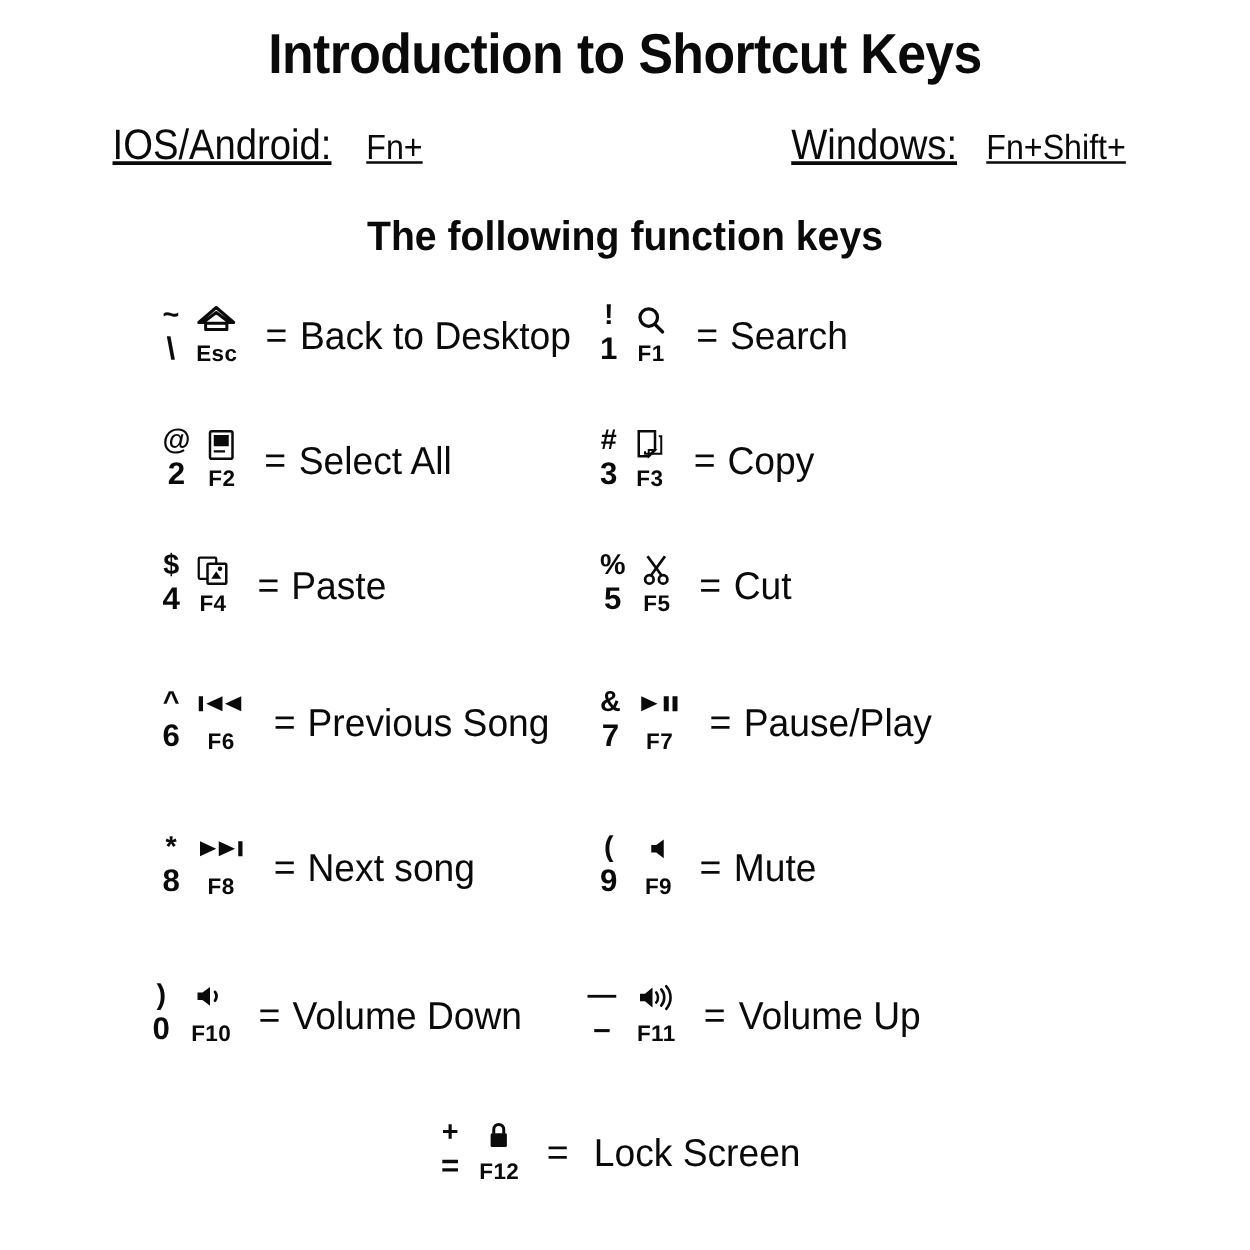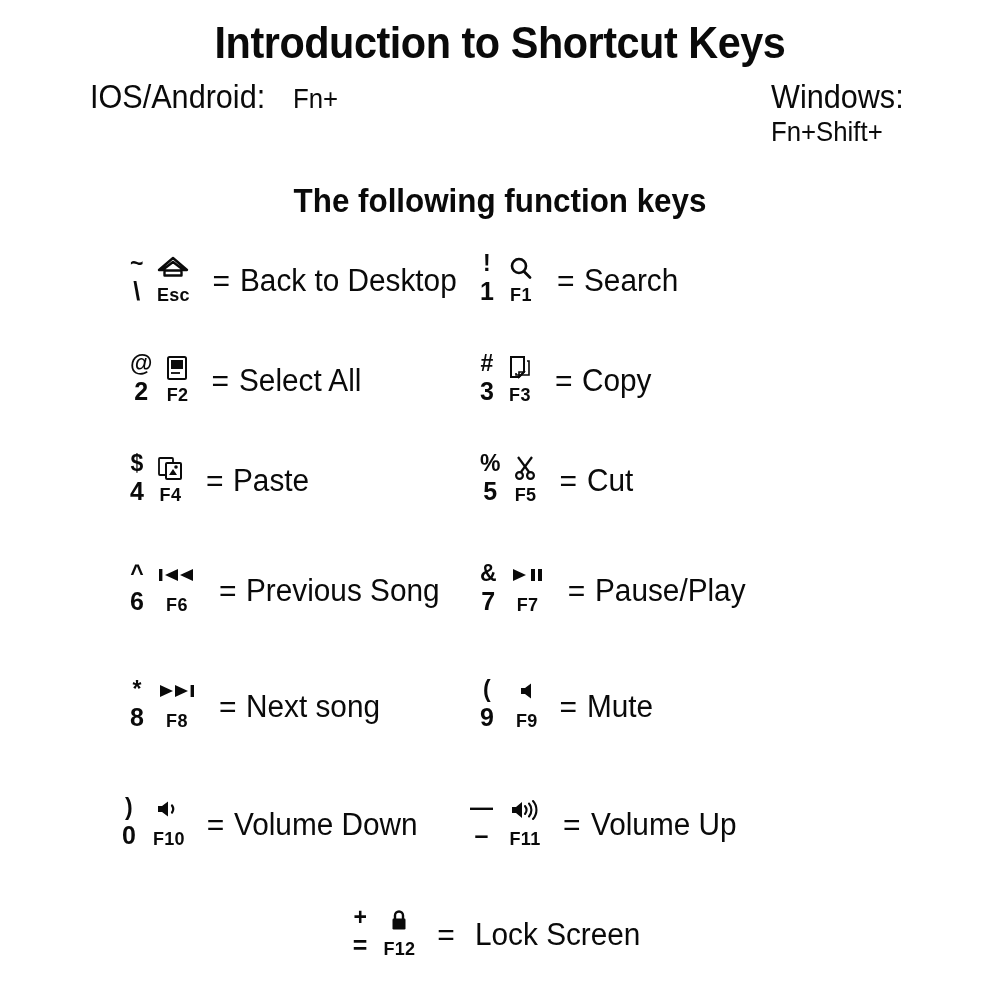--- a/index.html
+++ b/index.html
@@ -25,30 +25,31 @@
     line-height: 1;
     margin: 0;
     padding-top: 20px;
     transform: scaleX(0.92);
   }
 
   .platform-row {
     display: flex;
     justify-content: center;
     align-items: baseline;
-    margin-top: 12px;
+    margin-top: 32px;
     padding: 0 90px;
+    text-decoration: underline;
   }
   .platform {
     display: flex;
     align-items: baseline;
     white-space: nowrap;
   }
   .platform-left  { margin-right: auto; }
-  .platform-right { margin-left: auto; flex-direction: column; }
+  .platform-right { margin-left: auto; }
   .platform-name {
     font-size: 34px;
     transform: scaleX(0.9);
     transform-origin: left bottom;
   }
   .platform-combo {
     font-size: 28px;
     margin-left: 8px;
     transform: scaleX(0.92);
     transform-origin: left bottom;

